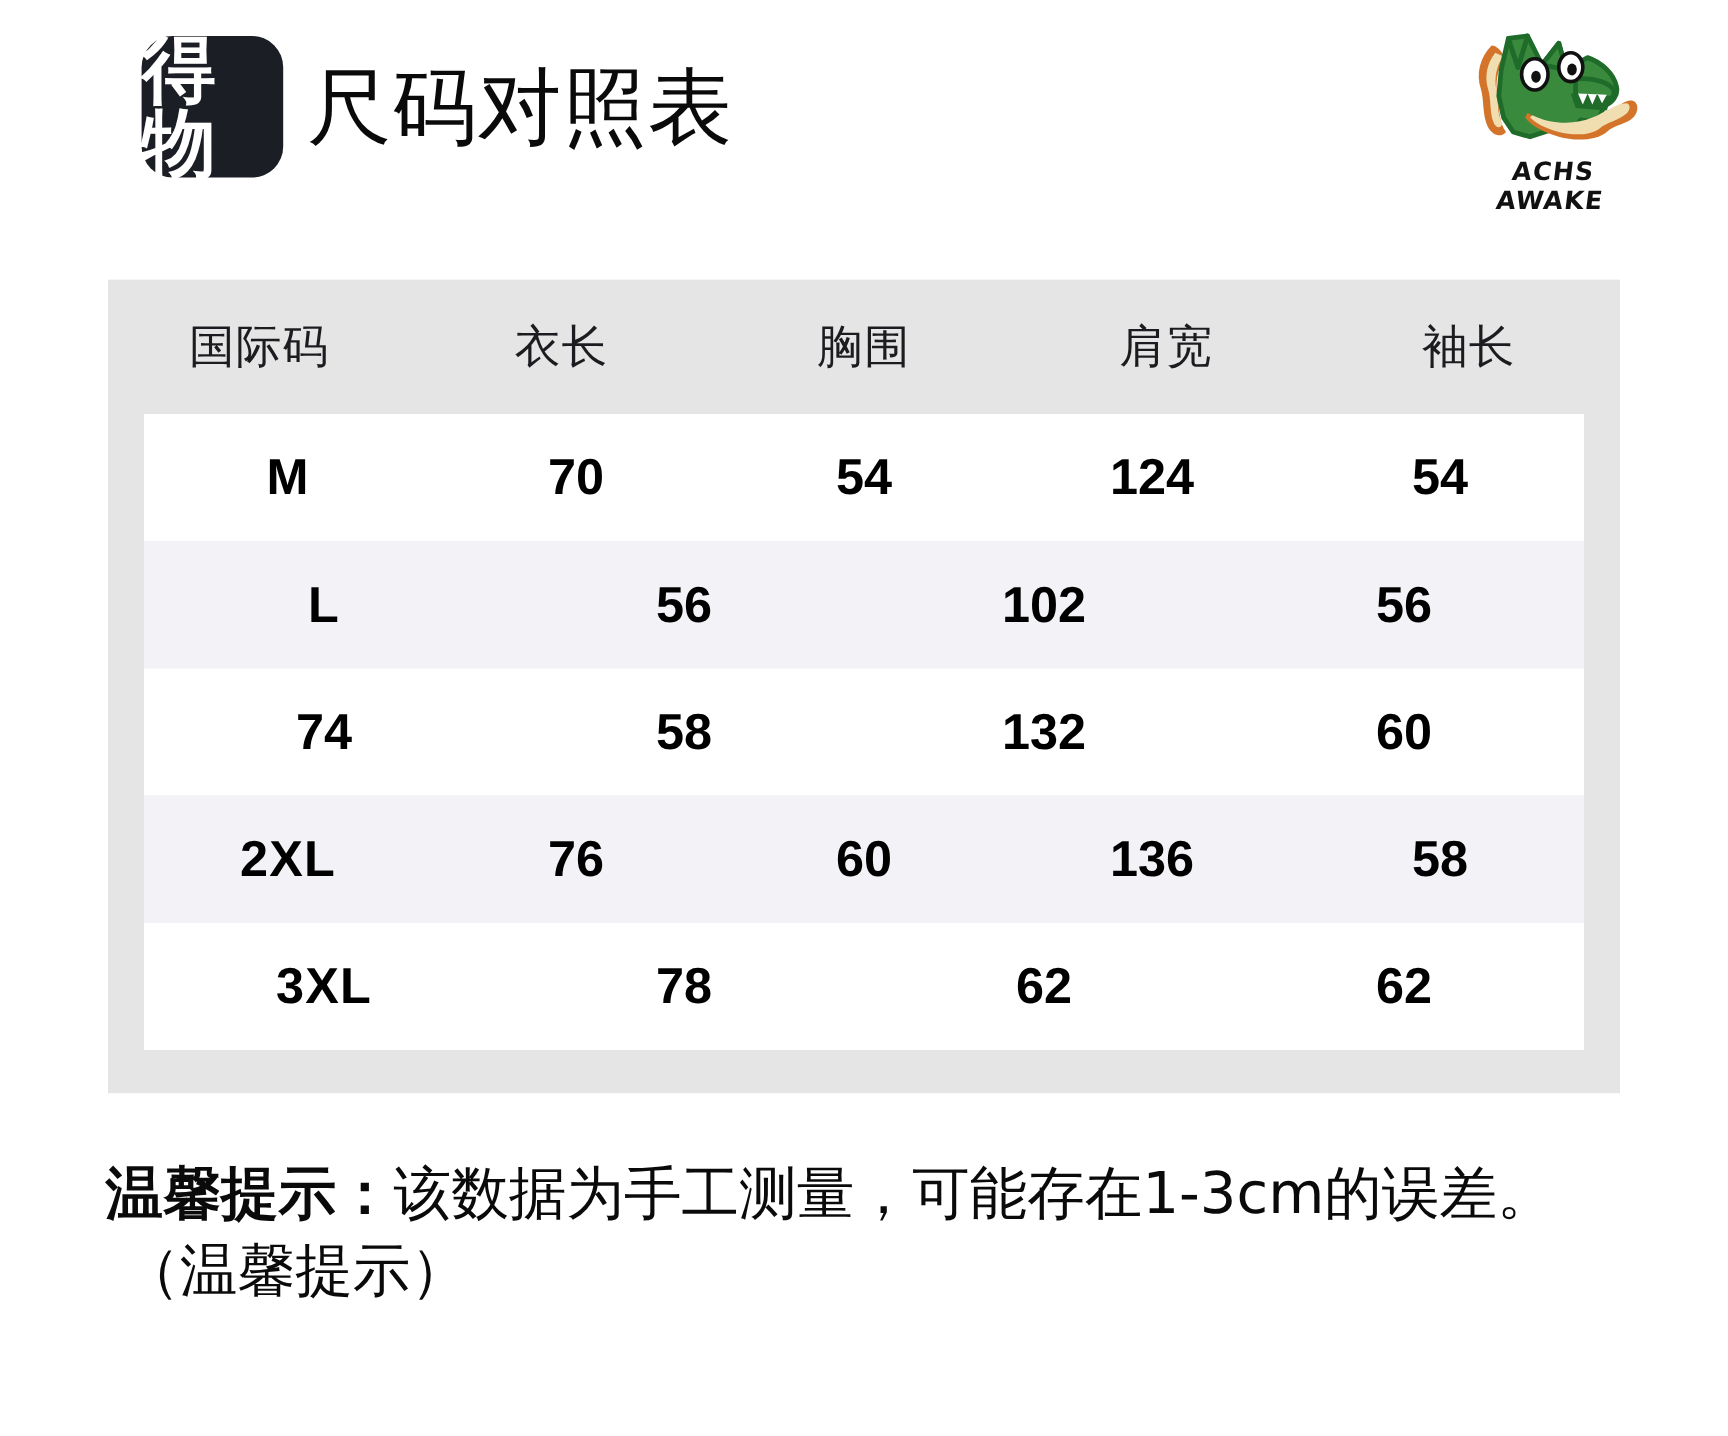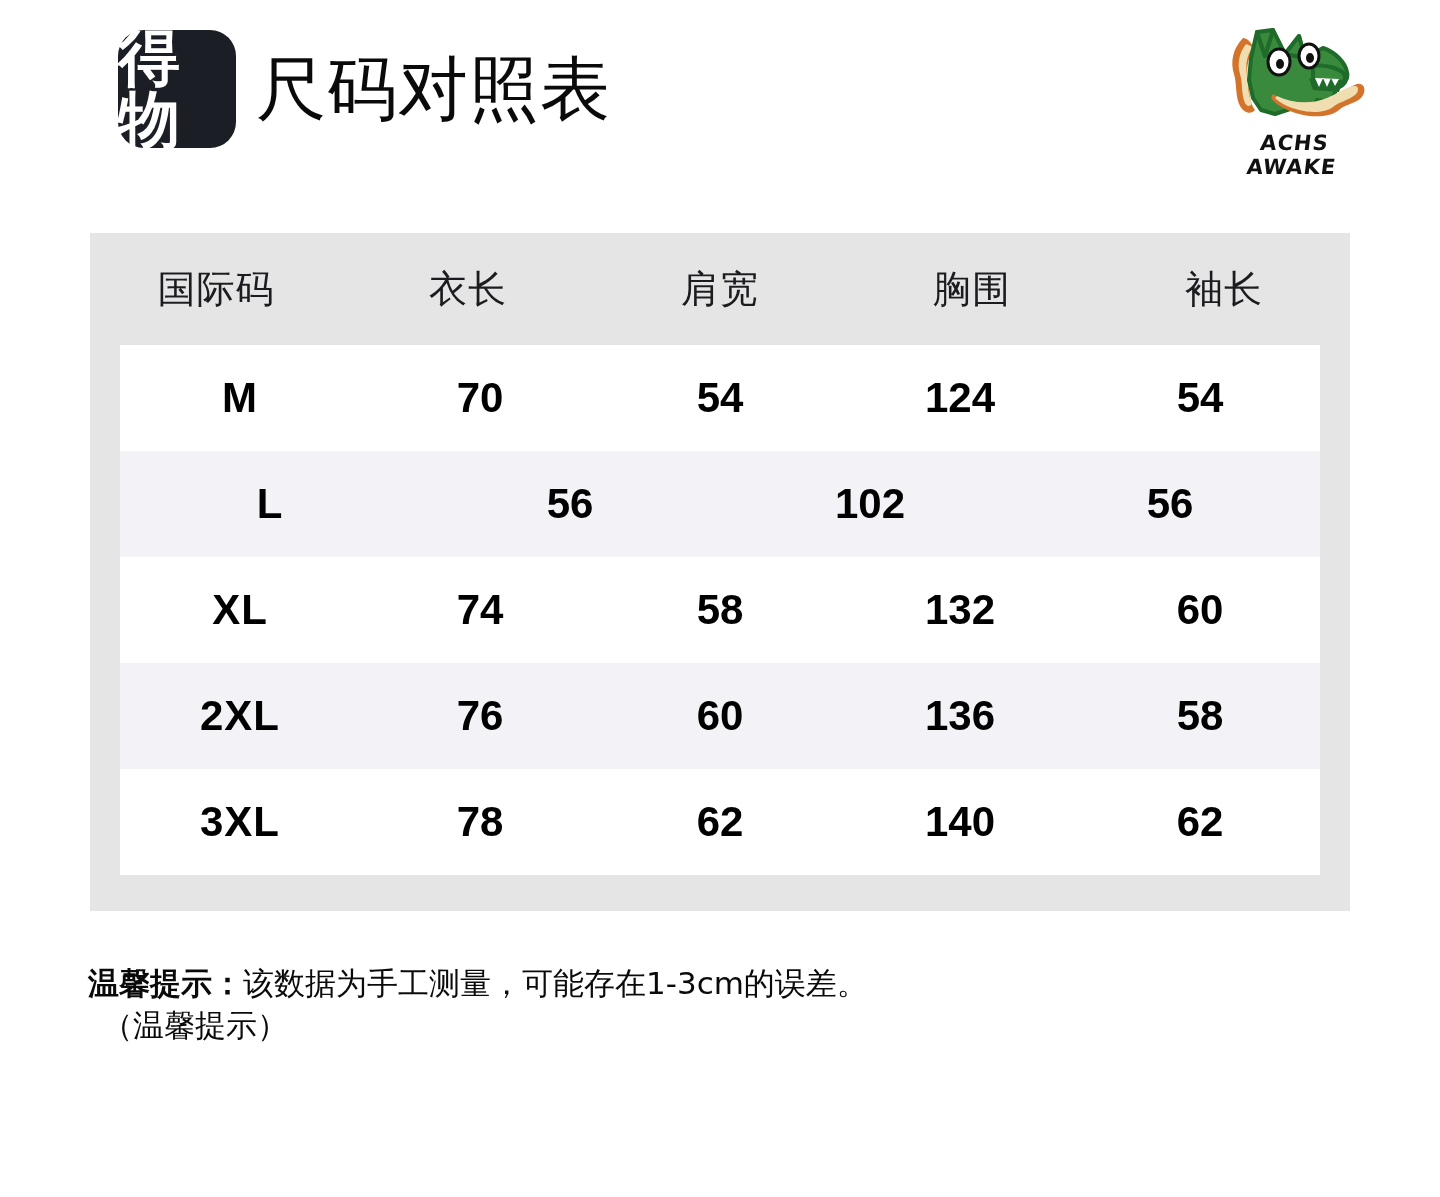--- a/index.html
+++ b/index.html
@@ -129,21 +129,21 @@
     letter-spacing: 1px;
   }
 
   
   .note {
     position: absolute;
     left: 88px;
     top: 963px;
     width: 1280px;
     color: #0a0a0a;
-    font-size: 31px;
+    font-size: 48px;
     line-height: 1.34;
     font-family: "DejaVu Sans", "Liberation Sans", sans-serif;
   }
   .note-strong {
     font-weight: 700;
   }
   .note-line2 {
     display: block;
     margin-left: 14px;
   }
@@ -194,22 +194,22 @@
     <div class="mascot-caption">ACHS AWAKE</div>
   </div>
 
 </div>
 
 <div class="table-wrap">
 
   <div class="t-header">
     <div class="cell">国际码</div>
     <div class="cell">衣长</div>
+    <div class="cell">胸围</div>
     <div class="cell">肩宽</div>
-    <div class="cell">胸围</div>
     <div class="cell">袖长</div>
   </div>
 
   <div class="t-rows">
 
     <div class="t-row alt-white">
       <div class="cell size-cell">M</div>
       <div class="cell">70</div>
       <div class="cell">54</div>
       <div class="cell">124</div>
@@ -217,40 +217,38 @@
     </div>
 
     <div class="t-row alt-tint">
       <div class="cell size-cell">L</div>
       <div class="cell">56</div>
       <div class="cell">102</div>
       <div class="cell">56</div>
     </div>
 
     <div class="t-row alt-white">
-      <div class="cell size-cell">XL</div>
       <div class="cell">74</div>
       <div class="cell">58</div>
       <div class="cell">132</div>
       <div class="cell">60</div>
     </div>
 
     <div class="t-row alt-tint">
       <div class="cell size-cell">2XL</div>
       <div class="cell">76</div>
       <div class="cell">60</div>
       <div class="cell">136</div>
       <div class="cell">58</div>
     </div>
 
     <div class="t-row alt-white">
       <div class="cell size-cell">3XL</div>
       <div class="cell">78</div>
       <div class="cell">62</div>
-      <div class="cell">140</div>
       <div class="cell">62</div>
     </div>
 
   </div>
 </div>
 
 <div class="note">
   <span class="note-strong">温馨提示：</span><span>该数据为手工测量，可能存在1-3cm的误差。</span>
   <span class="note-line2">（温馨提示）</span>
 </div>

